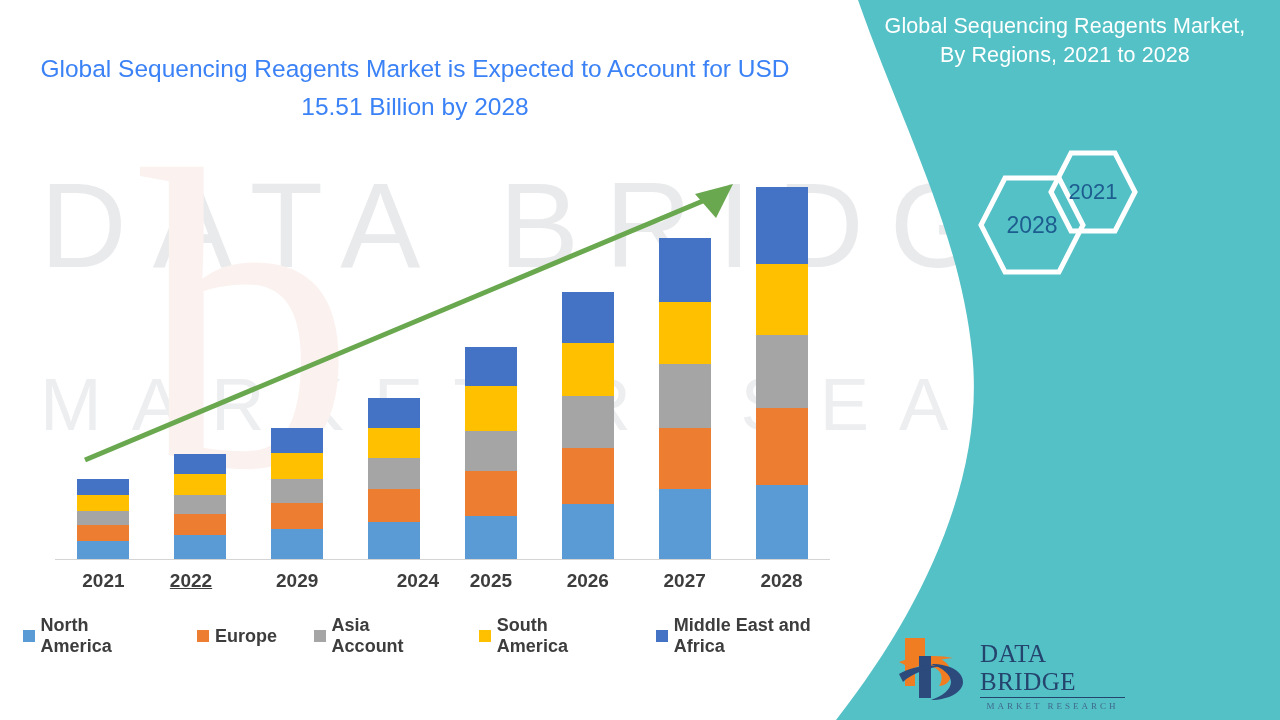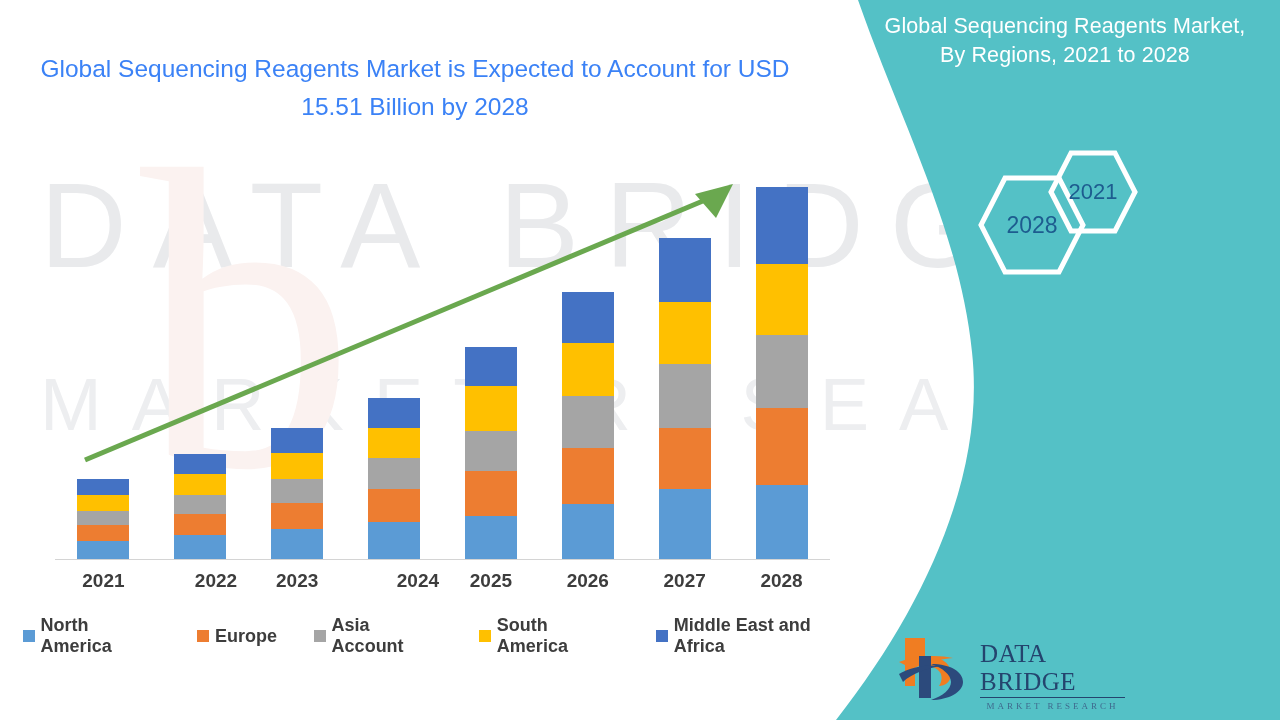--- a/index.html
+++ b/index.html
@@ -291,22 +291,22 @@
       </div>
     <div id="axis-line"></div>
     <svg id="arrow" viewBox="0 0 775 390" xmlns="http://www.w3.org/2000/svg">
       <line id="arrow-line" x1="30" y1="290" x2="655" y2="28" stroke="#6aa84f" stroke-width="5"></line>
       <polygon id="arrow-head" points="678,14 640,24 661,48" fill="#6aa84f"></polygon>
     </svg>
   </div>
 
   <div id="xlabels">
       <div class="xlab" style="left: 3.4375px;">2021</div>
-      <div class="xlab" style="left: 116px;">2022</div>
-      <div class="xlab" style="left: 197.188px;">2023</div>
+      <div class="xlab" style="left: 91px; text-decoration: underline;">2022</div>
+      <div class="xlab" style="left: 197.188px;">2029</div>
       <div class="xlab" style="left: 294.062px; text-align: right;">2024</div>
       <div class="xlab" style="left: 390.938px;">2025</div>
       <div class="xlab" style="left: 487.812px; text-align: center;">2026</div>
       <div class="xlab" style="left: 584.688px;">2027</div>
       <div class="xlab" style="left: 681.562px;">2028</div>
     </div>
 
   <div id="legend">
       <div class="legend-item">
         <span class="legend-swatch" style="background: rgb(91, 155, 213);"></span>

